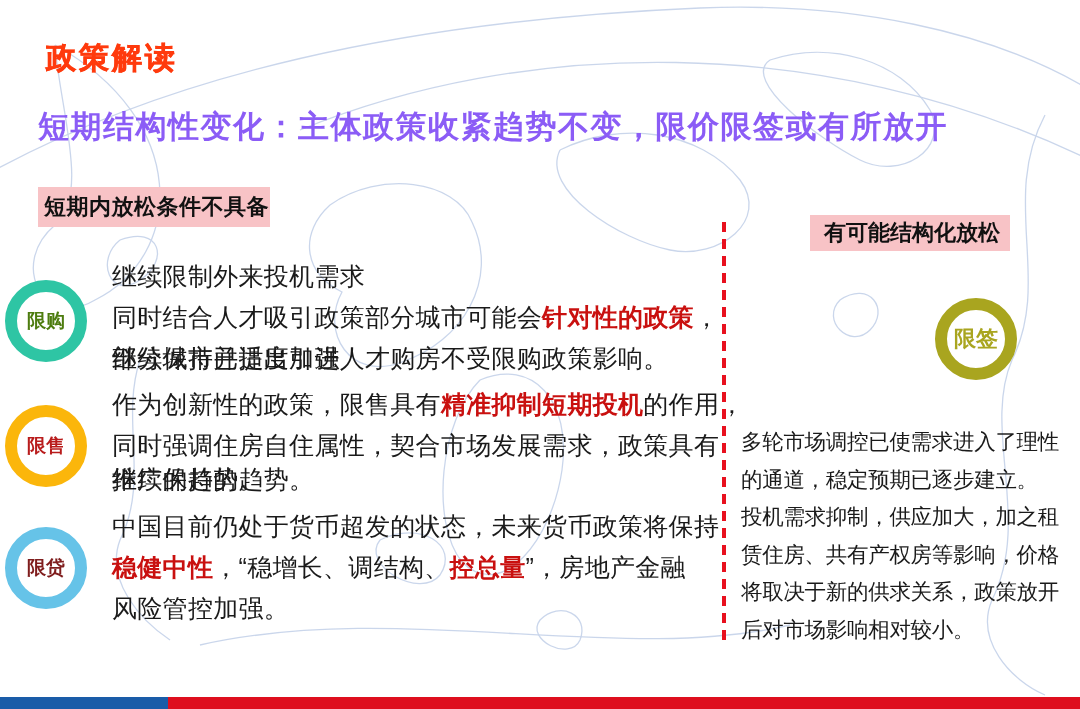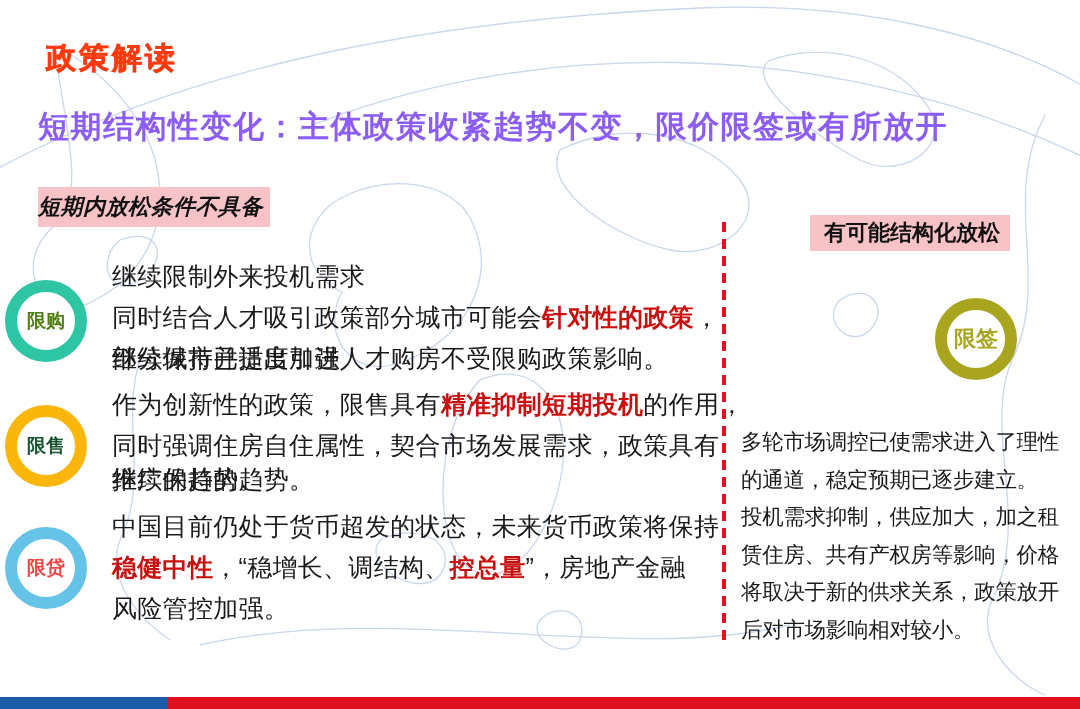--- a/index.html
+++ b/index.html
@@ -36,21 +36,21 @@
   }
   .page-title{
     position:absolute;left:38px;top:98px;
     font-size:31px;font-weight:bold;letter-spacing:1.5px;
     color:#8b5cf6;white-space:nowrap;
   }
   .tag{
     position:absolute;background:var(--c-tag);
     font-weight:bold;color:#111;white-space:nowrap;
   }
-  .tag-left{left:38px;top:179px;width:232px;height:40px;font-size:22px;line-height:40px;letter-spacing:.5px;font-style:italic;}
+  .tag-left{left:38px;top:179px;width:232px;height:40px;font-size:22px;line-height:40px;padding-left:6px;letter-spacing:.5px;}
   .tag-right{left:810px;top:207px;width:200px;height:36px;font-size:22px;line-height:36px;padding-left:14px;}
 
   .badge{
     position:absolute;border-radius:50%;background:#fff;
     border-style:solid;display:flex;align-items:center;justify-content:center;
     font-weight:bold;white-space:nowrap;
   }
   .badge-l1{left:5px;top:272px;width:82px;height:82px;border-width:12px;font-size:19px;}
   .badge-l2{left:5px;top:397px;width:82px;height:82px;border-width:12px;font-size:19px;}
   .badge-l3{left:5px;top:519px;width:82px;height:82px;border-width:12px;font-size:19px;}
@@ -104,24 +104,24 @@
   <div class="kicker">政策解读</div>
 
   <div class="page-title">短期结构性变化：主体政策收紧趋势不变，限价限签或有所放开</div>
 
   <div class="tag tag-left">短期内放松条件不具备</div>
   <div class="tag tag-right">有可能结构化放松</div>
 
   <div class="badge badge-l1" style="border-color: rgb(46, 197, 164); color: #4d7c0f;">
     <span class="badge-label">限购</span>
   </div>
-  <div class="badge badge-l2" style="border-color: rgb(251, 182, 11); color: #14532d; justify-content: center;">
+  <div class="badge badge-l2" style="border-color: rgb(251, 182, 11); color: #b91c1c; justify-content: center;">
     <span class="badge-label">限售</span>
   </div>
-  <div class="badge badge-l3" style="border-color: rgb(102, 195, 232); color: #ef4444;">
+  <div class="badge badge-l3" style="border-color: rgb(102, 195, 232); color: #7f1d1d;">
     <span class="badge-label">限贷</span>
   </div>
 
   <div class="badge badge-r2" style="border-color: rgb(169, 165, 31); color: rgb(169, 165, 31);">
     <span class="badge-label">限签</span>
   </div>
 
   <div id="left-lines">
       <div class="tline" style="top: 252px;"><span>继续限制外来投机需求</span></div>
       <div class="tline" style="top: 293px;"><span>同时结合人才吸引政策部分城市可能会</span><span class="em">针对性的政策</span><span>，</span></div>

